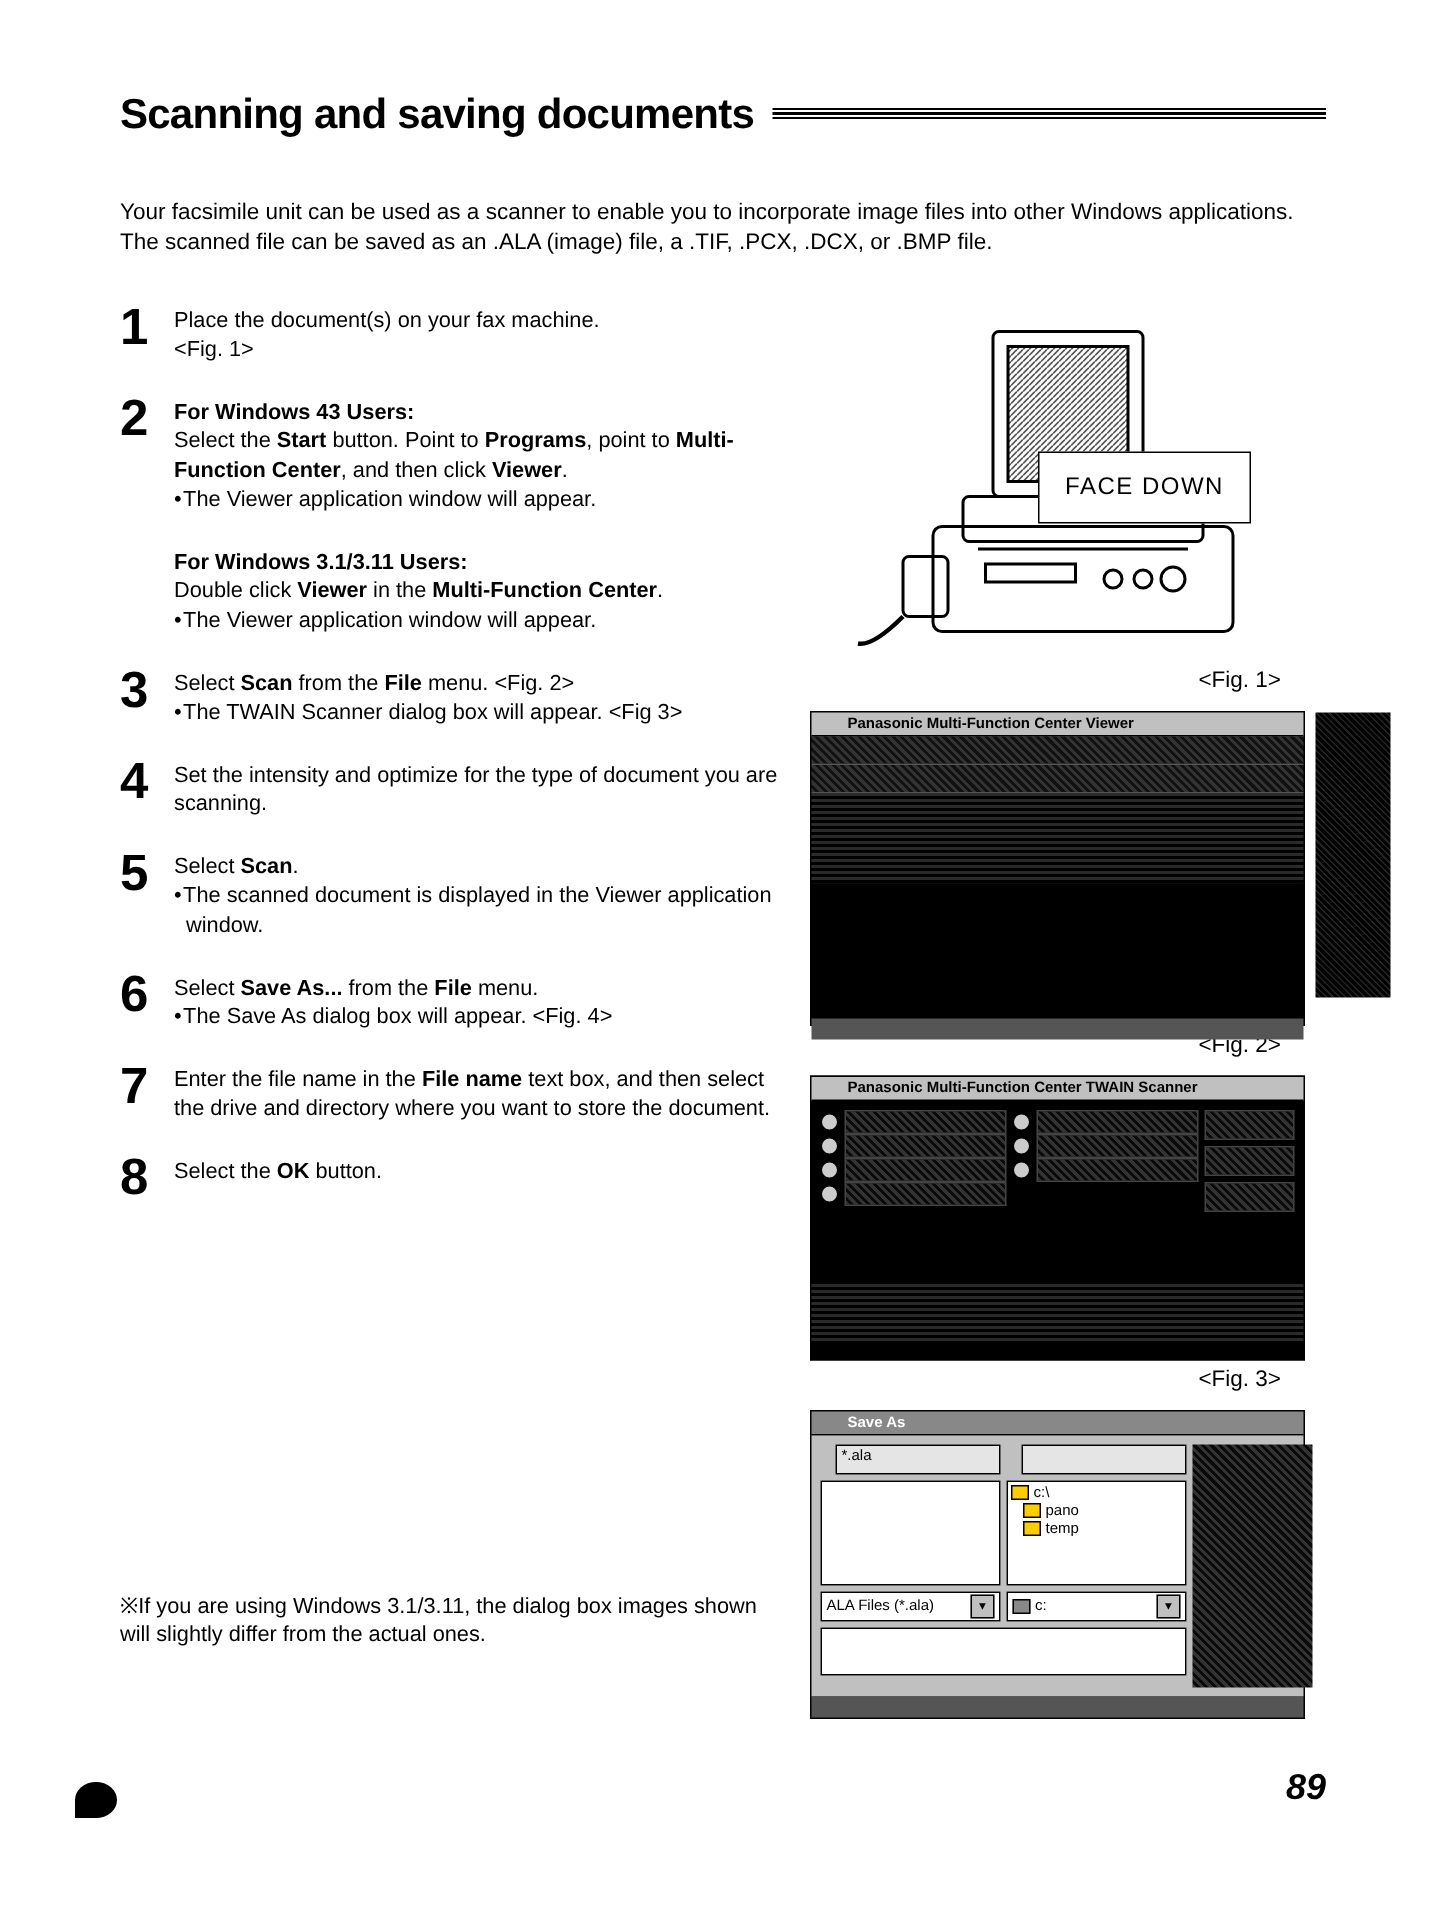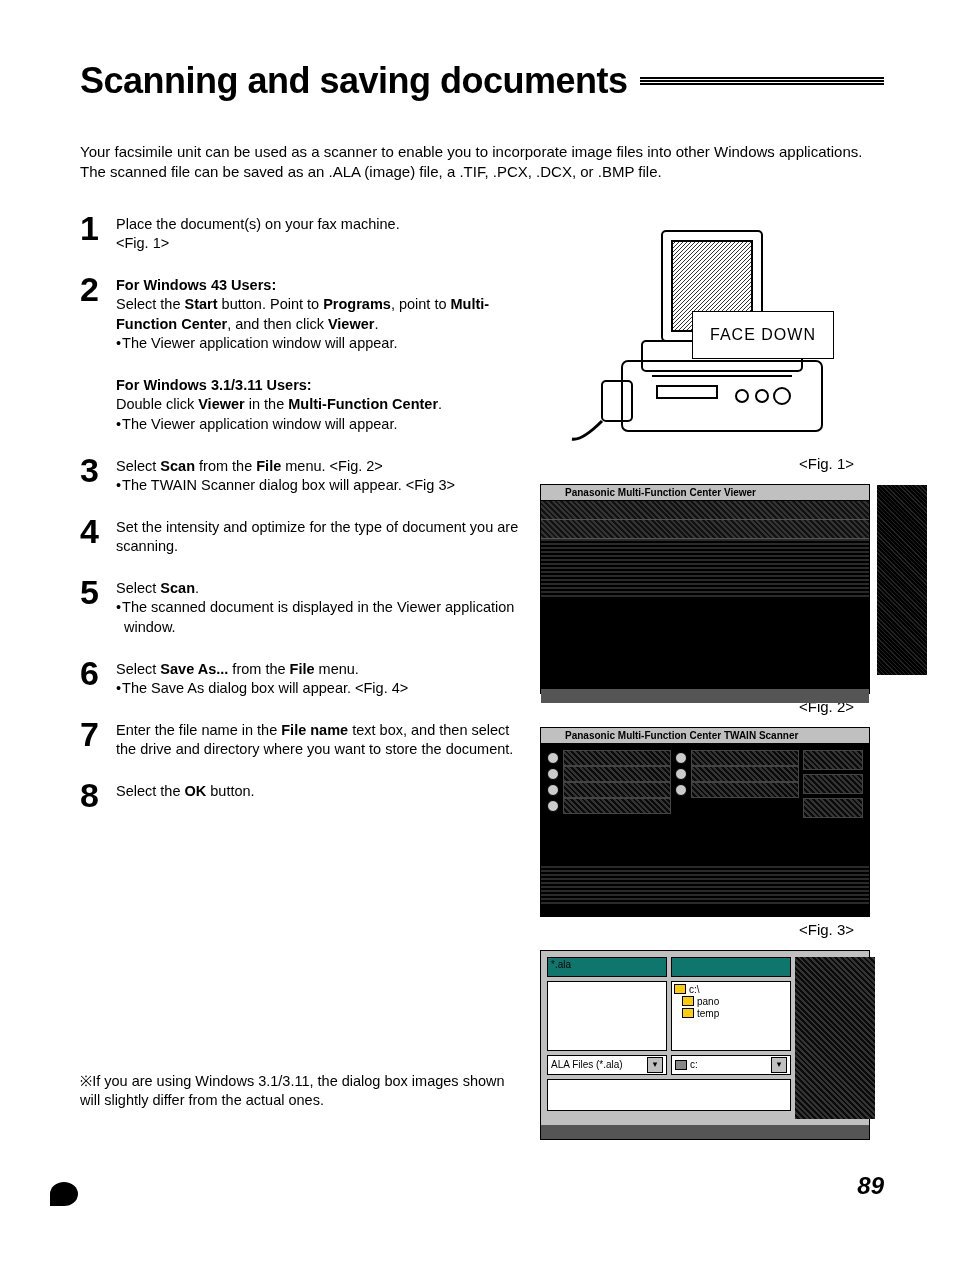--- a/index.html
+++ b/index.html
@@ -15,21 +15,21 @@
     padding: 60px 70px 40px 80px;
     box-sizing: border-box;
     position: relative;
   }
   .title-row {
     display: flex;
     align-items: center;
     margin-bottom: 40px;
   }
   .title {
-    font-size: 36px;
+    font-size: 28px;
     font-weight: bold;
     letter-spacing: -0.5px;
     white-space: nowrap;
   }
   .title-rule {
     flex: 1;
     margin-left: 12px;
     height: 8px;
     background: repeating-linear-gradient(to bottom, #000 0, #000 1.5px, #fff 1.5px, #fff 3px);
   }
@@ -173,22 +173,23 @@
   .saveas .sb-inner {
     padding: 6px;
     display: grid;
     grid-template-columns: 120px 120px 80px;
     grid-template-rows: auto auto auto auto;
     gap: 4px;
     font-size: 10px;
     color: #000;
   }
   .field {
-    background: #0f766e; border: 1px solid #000; height: 16px; padding: 1px 3px; font-size: 10px;
+    background: #e5e5e5; border: 1px solid #000; height: 16px; padding: 1px 3px; font-size: 10px;
     overflow: hidden;
+    margin-left: 10px;
   }
   .listbox {
     background: #fff; border: 1px solid #000; height: 64px; padding: 2px; font-size: 10px;
     grid-column: span 1;
   }
   .dirbox {
     background: #fff; border: 1px solid #000; height: 64px; padding: 2px; font-size: 10px;
   }
   .dirbox .dline { display:flex; align-items:center; gap:3px; margin-bottom:1px;}
   .fold { width:10px; height:8px; background:#ffcc00; border:1px solid #000; display:inline-block;}
@@ -391,20 +392,21 @@
                 <div class="slot"></div>
             </div>
           </div>
           <div class="sb-foot"></div>
         </div>
         <div class="fig-cap">&lt;Fig. 3&gt;</div>
       </div>
 
       <div class="figure">
         <div class="sbox saveas" style="height:auto; background:#000;">
+          <div class="sb-title" style="background:#888;color:#fff">Save As</div>
           <div style="background:#c0c0c0;">
             <div class="sb-inner">
               <div class="field">*.ala</div>
               <div class="field"></div>
               <div class="noiseCol"></div>
 
               <div class="listbox"></div>
               <div class="dirbox">
                 <div class="dline">
                     <span class="fold"></span>

